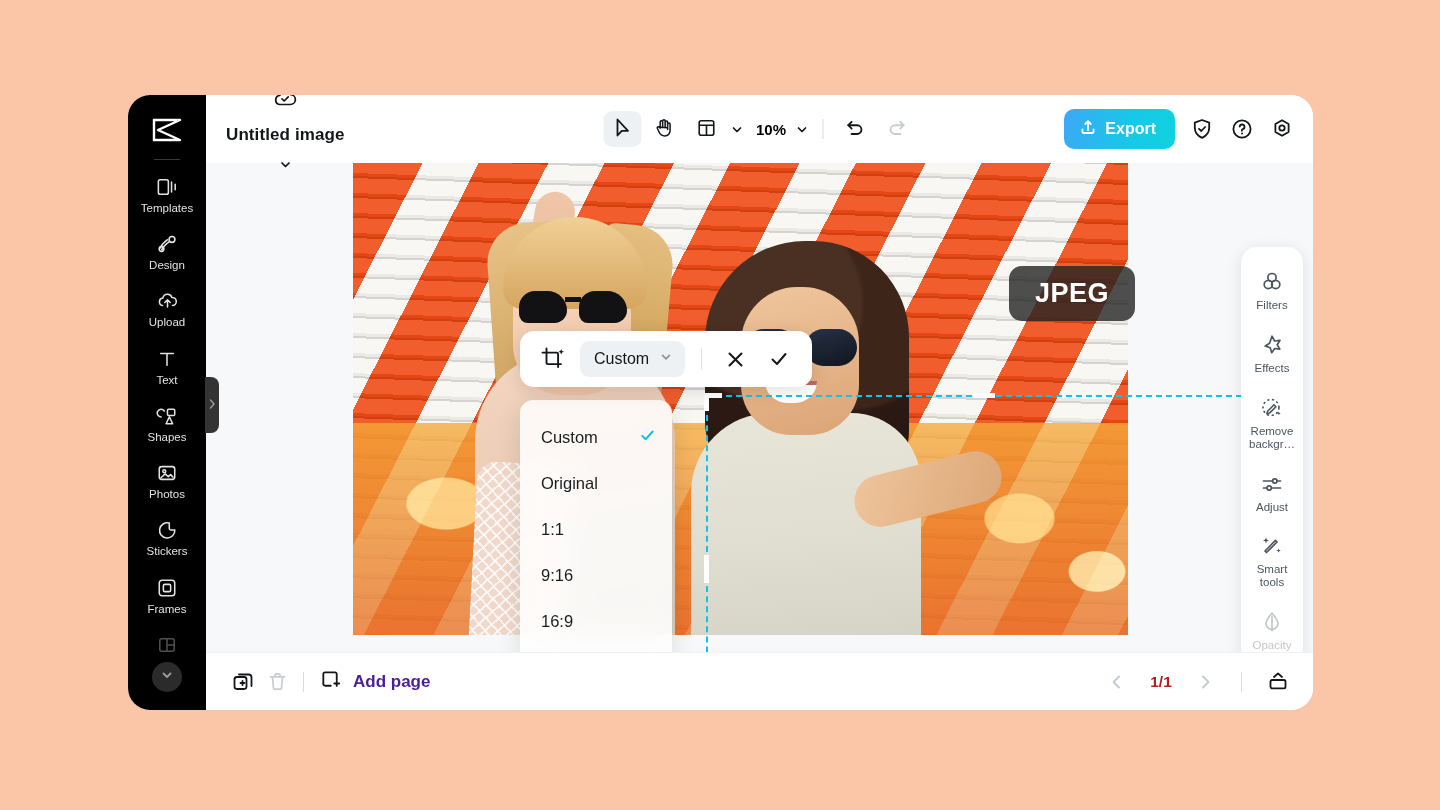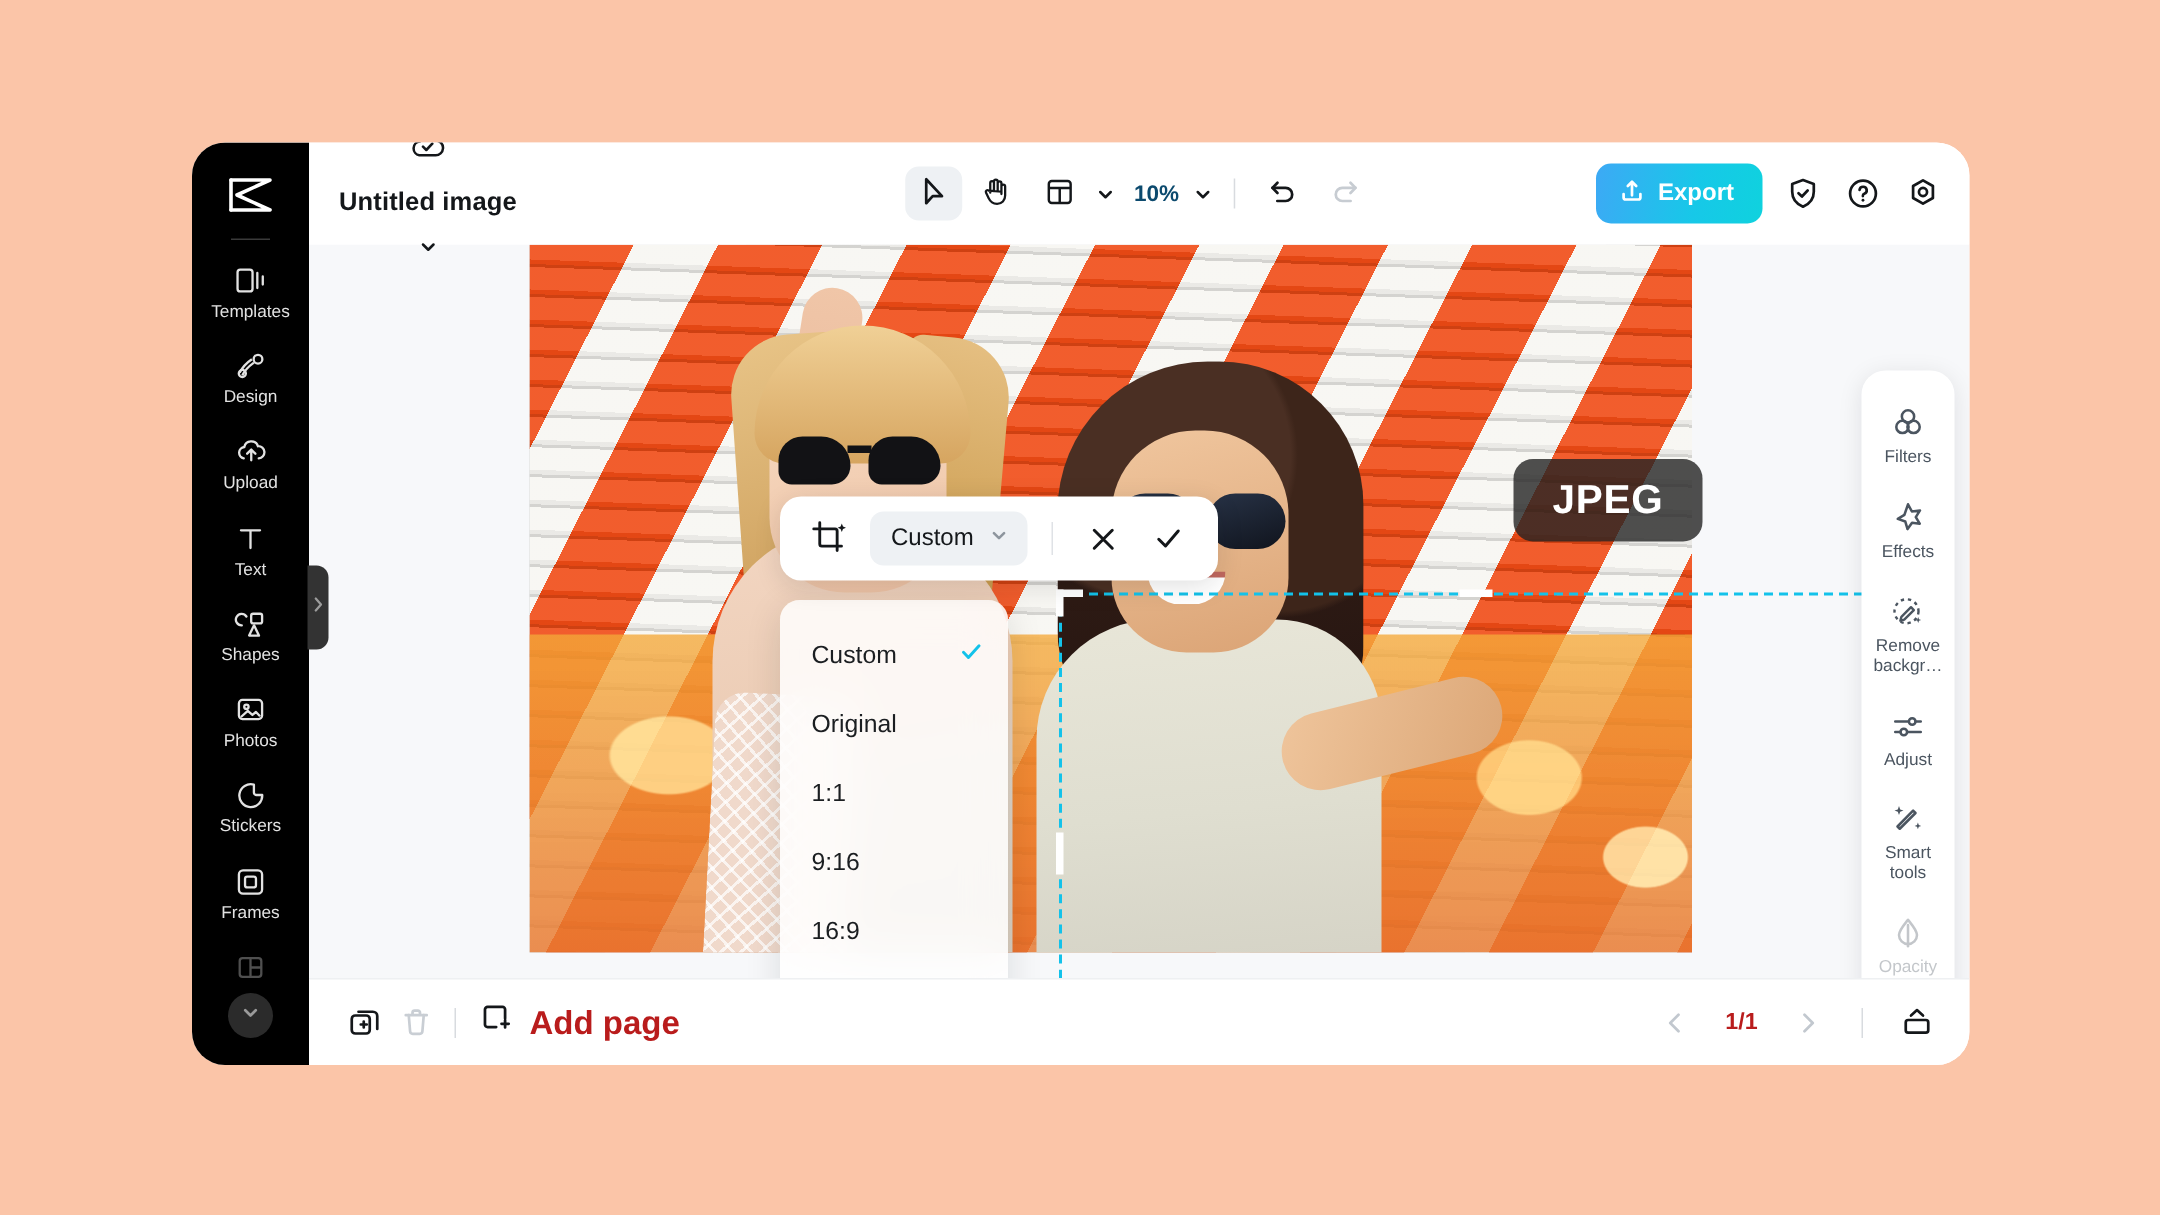--- a/index.html
+++ b/index.html
@@ -66,21 +66,21 @@
   #center-tools {
     position: absolute; left: 50%; transform: translateX(-50%);
     display: flex; align-items: center; gap: 4px;
   }
   .tool-btn {
     width: 38px; height: 36px; border-radius: 9px;
     display: flex; align-items: center; justify-content: center;
     background: transparent; border: 0; cursor: pointer;
   }
   .tool-btn.active { background: #eef1f4; }
-  #zoom-val { font-size: 15px; font-weight: 600; color: #0c4a6e; padding: 0 4px 0 8px; }
+  #zoom-val { font-size: 15px; font-weight: 600; color: #000000; padding: 0 4px 0 8px; }
   .vsep { width: 1px; height: 20px; background: #d8dbdf; margin: 0 9px; }
 
   #right-tools { margin-left: auto; display: flex; align-items: center; gap: 14px; padding-left: 24px; }
   #export-btn {
     height: 40px; padding: 0 19px 0 15px; border: 0; border-radius: 10px;
     background: linear-gradient(100deg, #3da9f5 0%, #17c8e8 60%, #0fd2de 100%);
     color: #fff; font-size: 16px; font-weight: 700;
     display: flex; align-items: center; gap: 8px; cursor: pointer;
     font-family: "Liberation Sans", sans-serif;
   }
@@ -214,21 +214,21 @@
   .ch.tr2{ right:-4px; top:-4px; width:5px; height:18px; }
   .ch.tm { left:50%; margin-left:-11px; top:-4px; width:22px; height:5px; }
   .ch.lm { left:-4px; top:50%; margin-top:-14px; width:5px; height:28px; }
   .ch.rm { right:-4px; top:50%; margin-top:-14px; width:5px; height:28px; }
 
   
   #jpeg-badge {
     position: absolute; right: 178px; top: 103px;
     background: rgba(35,35,35,.80); color: #fff;
     font-size: 27px; font-weight: 700; letter-spacing: .5px;
-    padding: 12px 26px; border-radius: 13px; z-index: 16; margin-top: 40px;
+    padding: 12px 26px; border-radius: 13px; z-index: 16;
   }
 
   
   #crop-bar {
     position: absolute; left: 314px; top: 168px; height: 56px;
     background: #fff; border-radius: 14px;
     box-shadow: 0 4px 18px rgba(20,23,26,.13);
     display: flex; align-items: center; padding: 0 16px; gap: 10px; z-index: 25;
   }
   #crop-ratio {
@@ -269,21 +269,21 @@
 
   
   #bottom-bar {
     height: 58px; flex: 0 0 58px; background: #fff;
     border-top: 1px solid #eef0f2; display: flex; align-items: center;
     padding: 0 18px 0 20px; position: relative; z-index: 26;
   }
   .bb-ico { width: 34px; height: 34px; display:flex;align-items:center;justify-content:center;cursor:pointer; }
   #add-page {
     display: flex; align-items: center; gap: 11px; cursor: pointer;
-    font-size: 22px; font-weight: 600; color: #b91c1c; margin-left: 6px;
+    font-size: 17px; font-weight: 600; color: #4c1d95; margin-left: 6px;
   }
   #bb-right { margin-left: auto; display: flex; align-items: center; gap: 10px; }
   #page-count { font-size: 15.5px; font-weight: 600; color: #b91c1c; min-width: 34px; text-align: center; }
 </style>
 </head>
 <body>
 
 <div id="app-window">
 
   <div id="left-rail">

